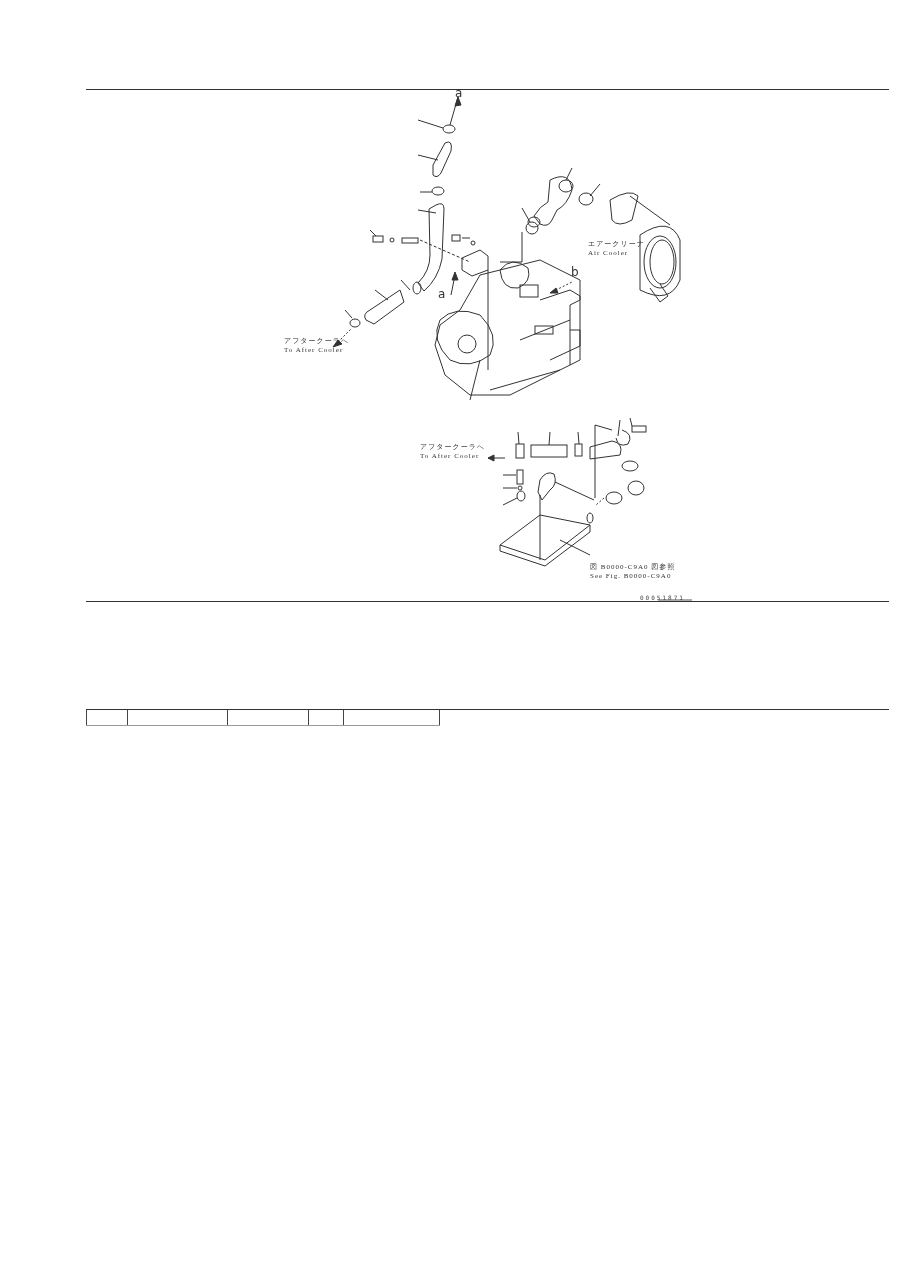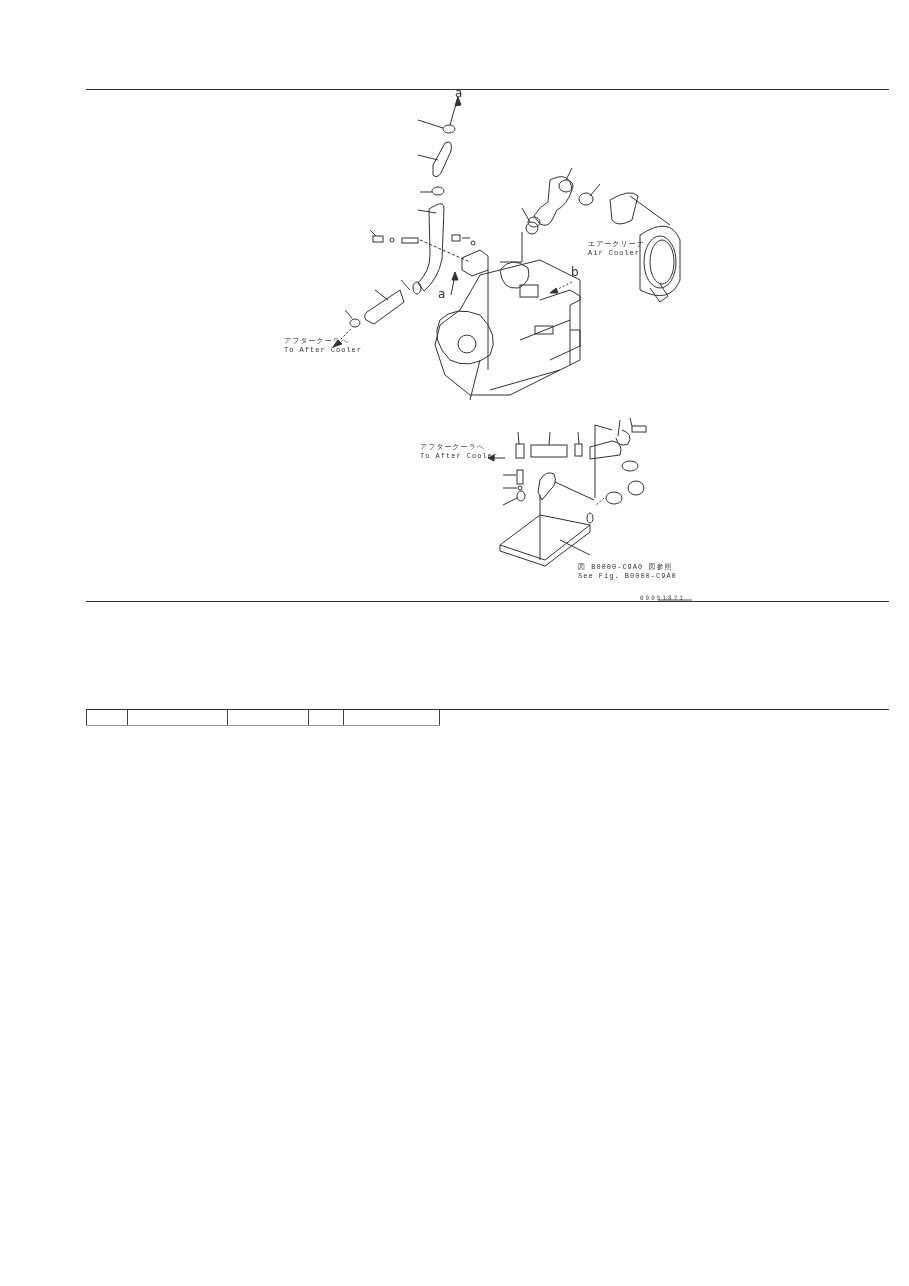--- a/index.html
+++ b/index.html
@@ -1,20 +1,20 @@
 <!DOCTYPE html>
 <html><head>
 <meta charset="utf-8">
 <style>
   html, body { margin:0; padding:0; background:#ffffff; }
   body { width:909px; height:1286px; position:relative; overflow:hidden;
          font-family:"DejaVu Sans", sans-serif; color:#222; }
   .rule { position:absolute; left:86px; width:803px; height:0; border-top:1px solid #333; }
   .figure { position:absolute; left:0; top:0; width:909px; height:620px; }
-  .lbl { position:absolute; font-family:Liberation Mono, monospace; font-size:7px; letter-spacing:1px; color:#333; white-space:nowrap; line-height:9px; }
+  .lbl { position:absolute; font-family:Liberation Serif, serif; font-size:7px; letter-spacing:1px; color:#333; white-space:nowrap; line-height:9px; }
   .letter { position:absolute; font-family:"DejaVu Sans", sans-serif; font-size:12px; color:#333; }
   .figno { position:absolute; font-family:"DejaVu Sans Mono", monospace; font-size:6px; letter-spacing:2px; color:#444; }
   .ptable { position:absolute; left:86px; top:710px; border-collapse:collapse; }
   .ptable td { height:15px; border-left:1px solid #444; border-right:1px solid #444; border-bottom:1px solid #999; padding:0; }
 </style>
 </head>
 <body>
 
 <div class="rule" style="top:89px;"></div>
 
@@ -141,21 +141,21 @@
   <div>To After Cooler</div>
 </div>
 <div class="lbl" style="left:588px;top:240px;">
   <div>エアークリーナ</div>
   <div>Air Cooler</div>
 </div>
 <div class="lbl" style="left:420px;top:443px;">
   <div>アフタークーラへ</div>
   <div>To After Cooler</div>
 </div>
-<div class="lbl" style="left:578px;top:563px;">
+<div class="lbl" style="left:590px;top:563px;">
   <div>図 B0000-C9A0 図参照</div>
   <div>See Fig. B0000-C9A0</div>
 </div>
 
 <span class="figno" style="left:640px;top:594px;">00051871</span>
 
 <div class="rule" style="top:601px;"></div>
 <div class="rule" style="top:709px;"></div>
 
 <table class="ptable">

